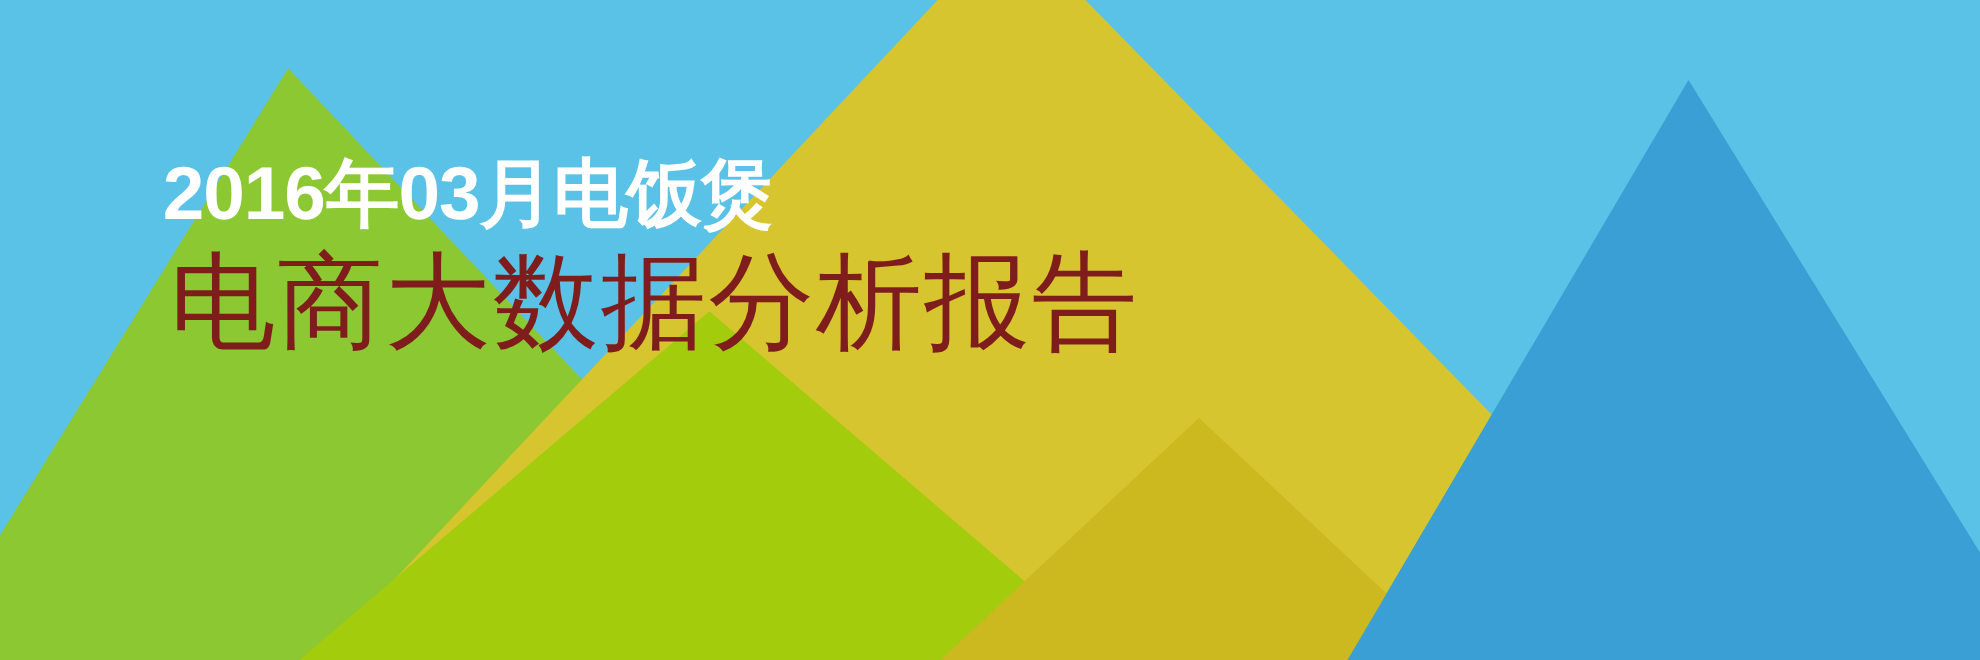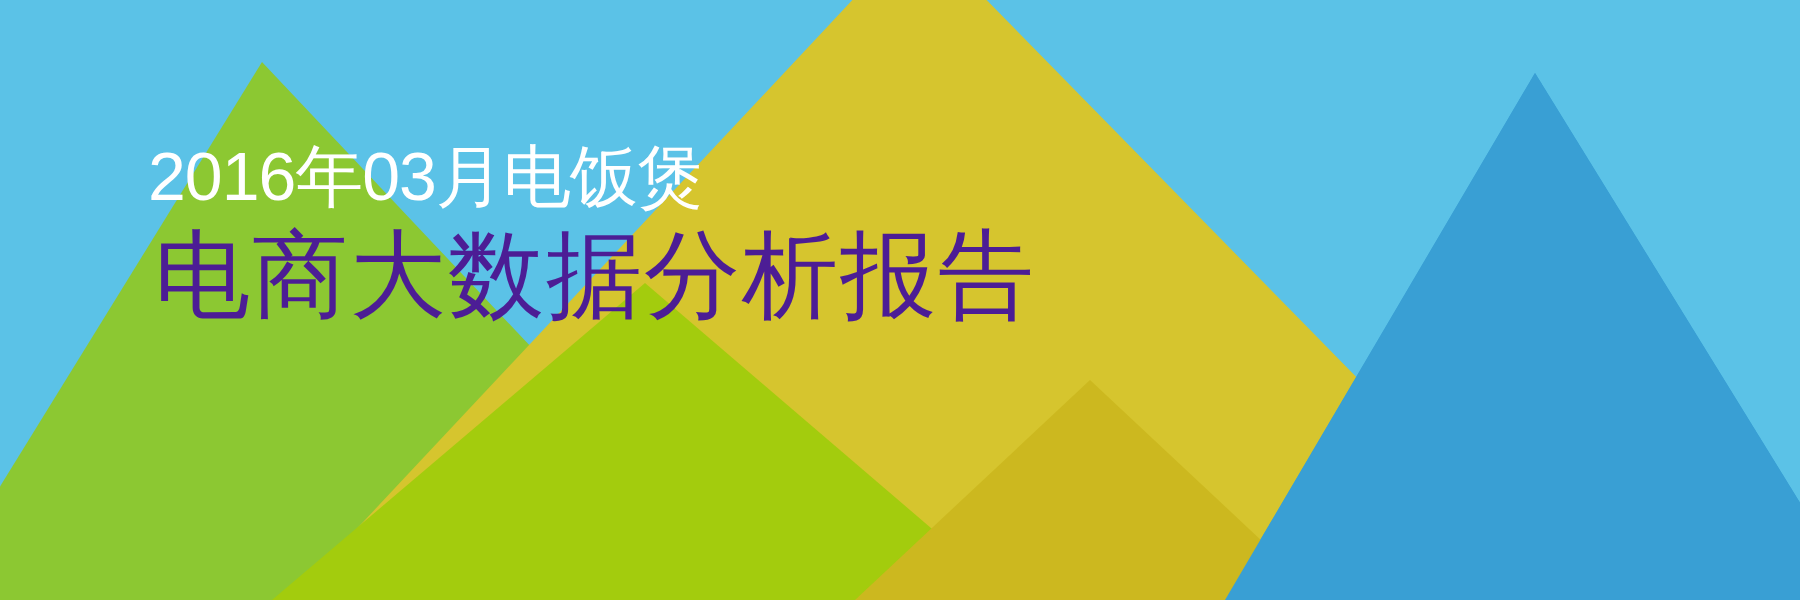--- a/index.html
+++ b/index.html
@@ -31,31 +31,31 @@
     left: 148px;
     top: 140px;
     z-index: 5;
     pointer-events: none;
   }
 
   .title-line-1 {
     margin: 0;
     color: #ffffff;
     font-size: 68px;
-    font-weight: 400;
+    font-weight: 700;
     line-height: 1.08;
     letter-spacing: -1px;
     white-space: nowrap;
   }
 
   .title-line-2 {
     margin: 0;
     margin-top: 8px;
     margin-left: 6px;
-    color: #4c1d95;
+    color: #7f1d1d;
     font-size: 96px;
     font-weight: 400;
     line-height: 1.12;
     letter-spacing: 2px;
     white-space: nowrap;
   }
 </style>
 </head>
 <body>
 

